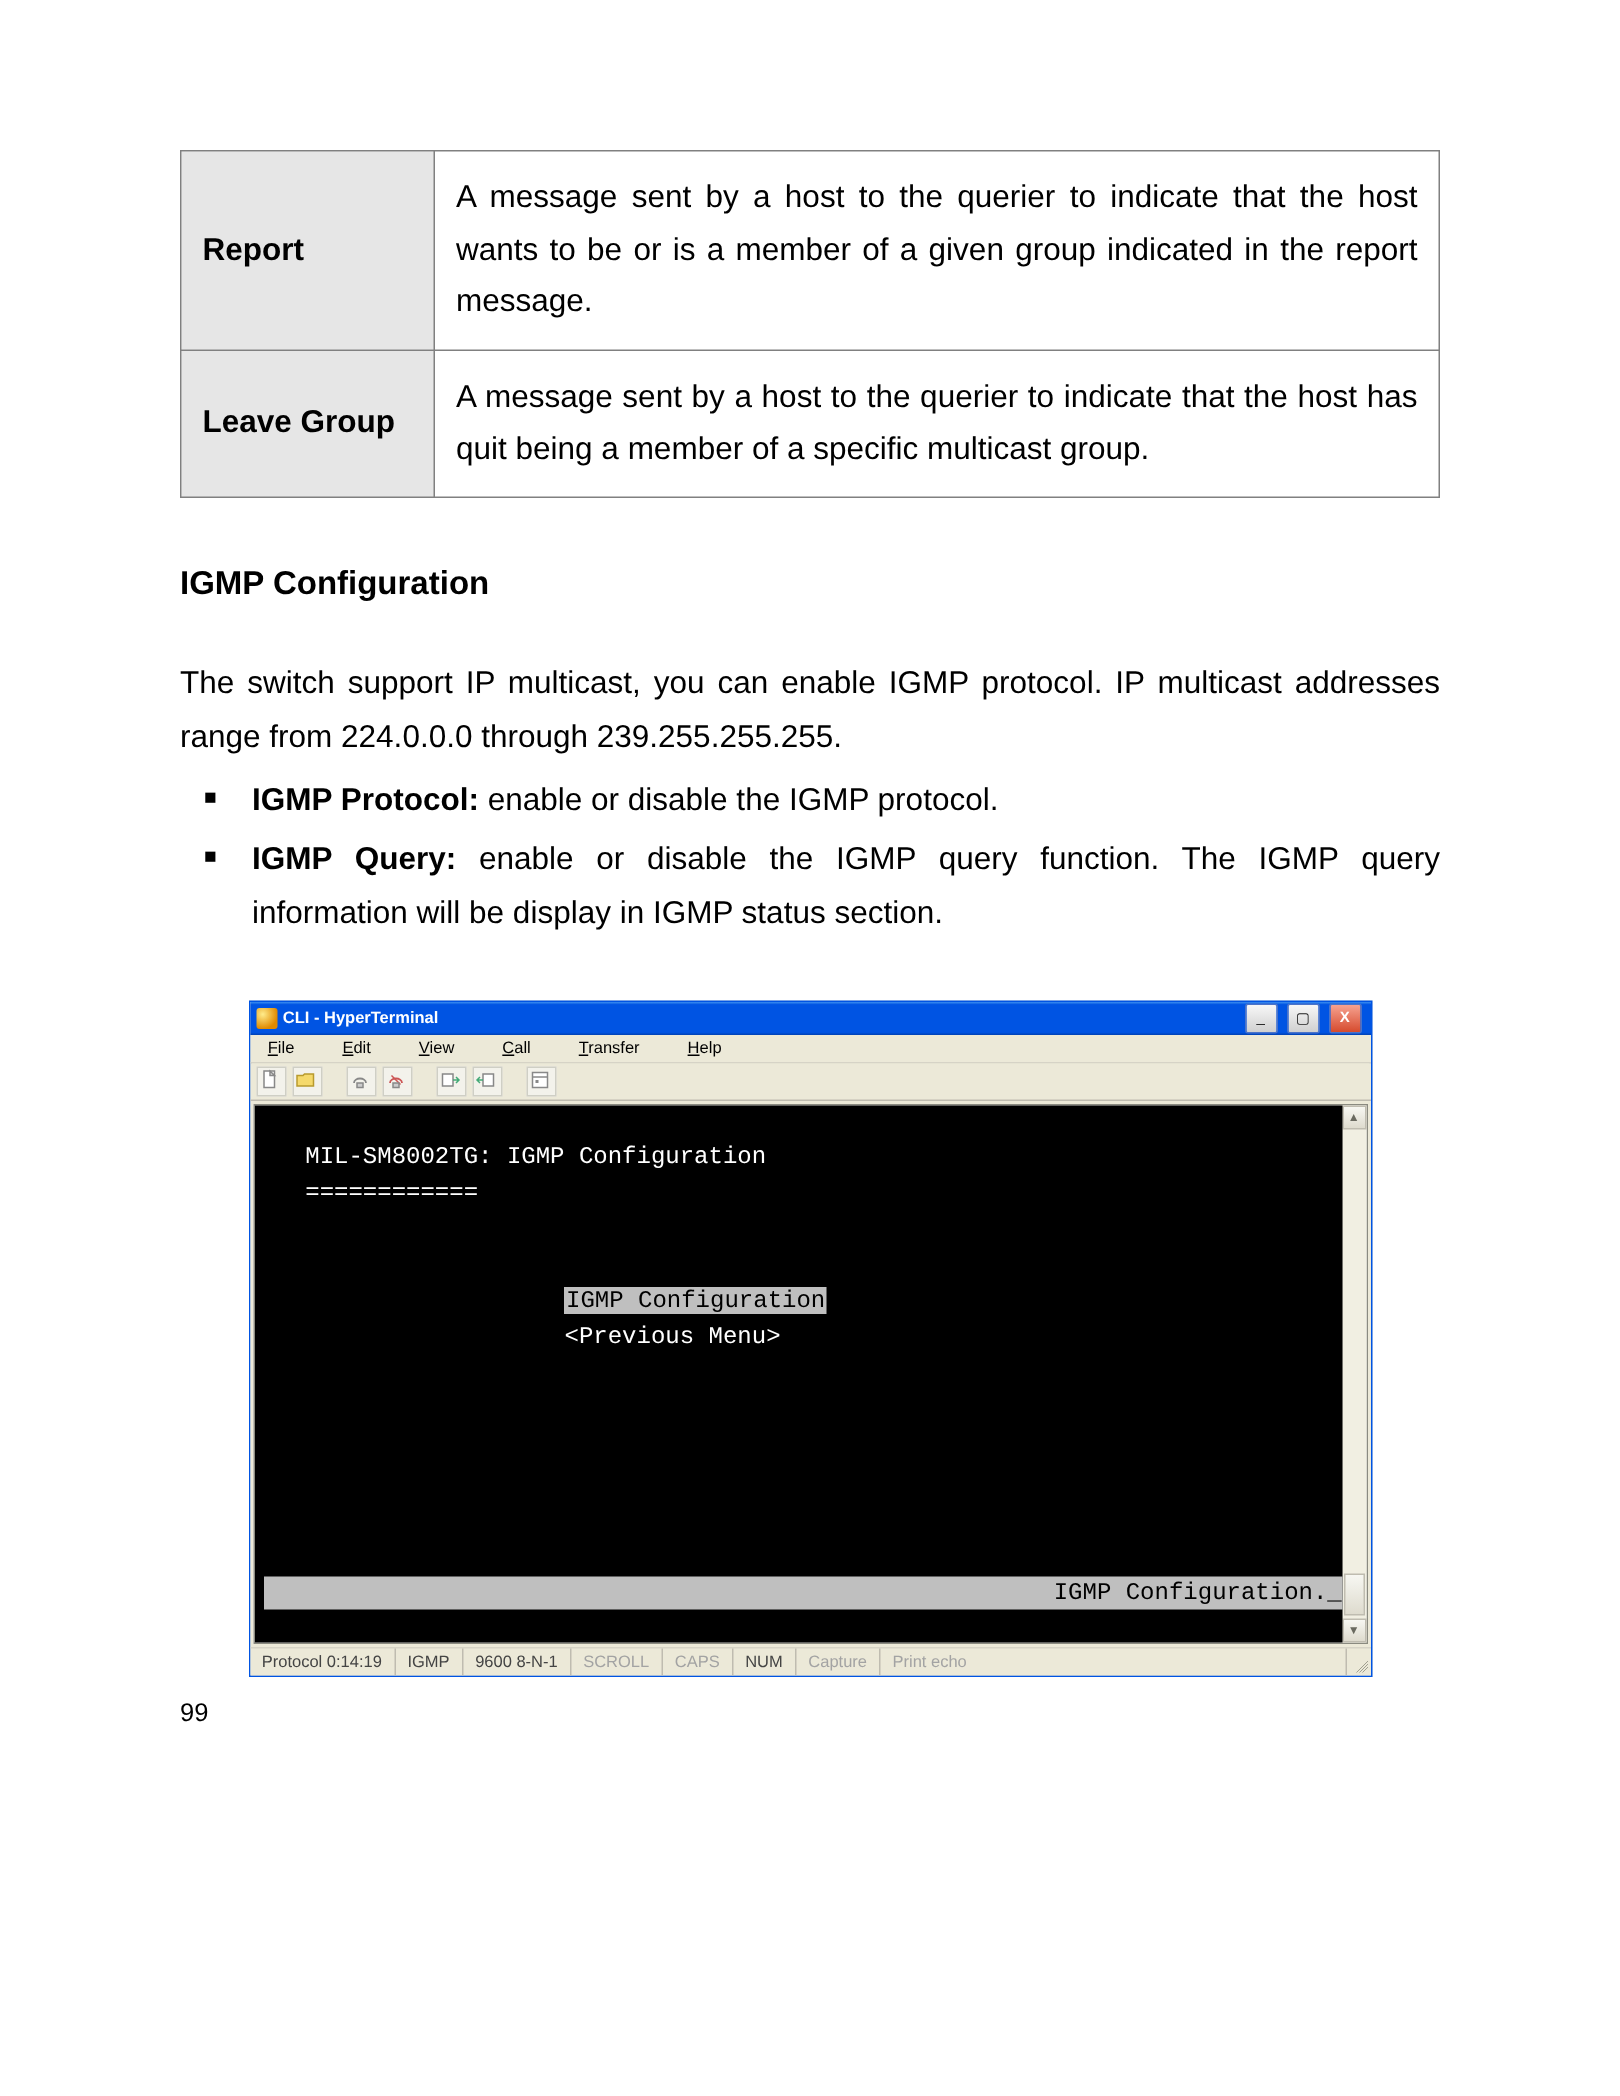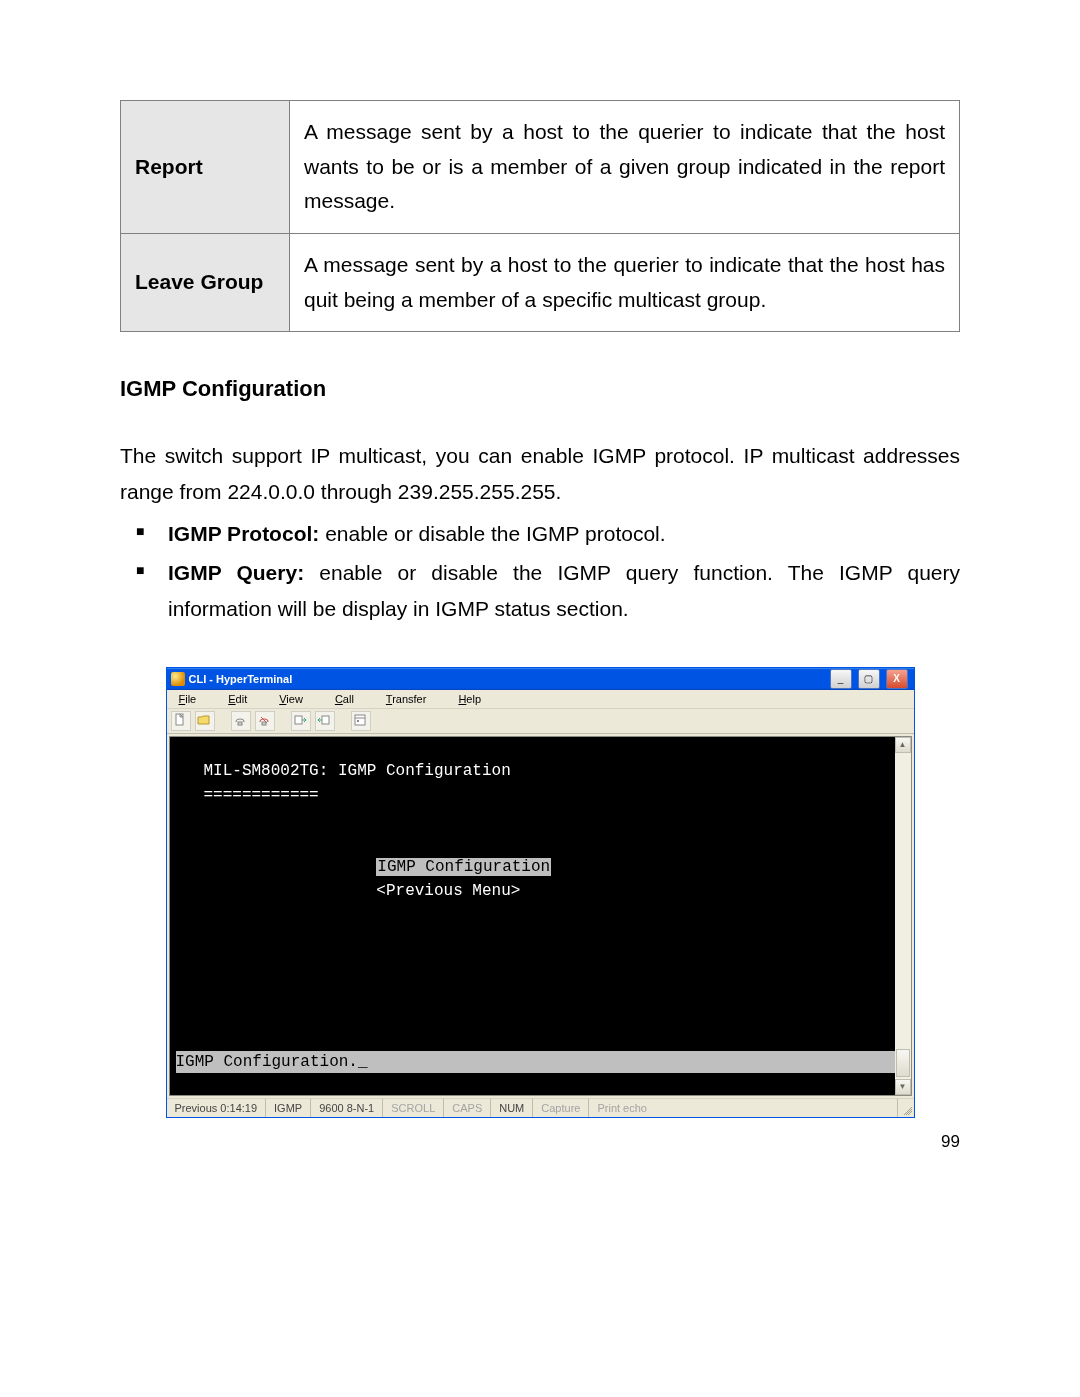--- a/index.html
+++ b/index.html
@@ -194,21 +194,21 @@
     background: #bfbfbf;
     color: #000;
     padding: 0 1px;
   }
   .ht-terminal .footer-line {
     position: absolute;
     left: 6px; right: 0; bottom: 22px;
     height: 22px;
     background: #bfbfbf;
     color: #000;
-    text-align: left;
+    text-align: right;
     line-height: 22px;
   }
   .ht-statusbar {
     height: 18px;
     background: #ece9d8;
     border-top: 1px solid #d6d3c6;
     display: flex;
     align-items: stretch;
     font-size: 11px;
     color: #444;
@@ -227,21 +227,21 @@
     content: "";
     position: absolute;
     right: 2px; bottom: 2px;
     width: 10px; height: 10px;
     background:
       linear-gradient(135deg, transparent 60%, #a0a090 60%, #a0a090 65%, transparent 65%),
       linear-gradient(135deg, transparent 70%, #a0a090 70%, #a0a090 75%, transparent 75%),
       linear-gradient(135deg, transparent 80%, #a0a090 80%, #a0a090 85%, transparent 85%);
   }
   .page-number {
-    text-align: right;
+    text-align: left;
     font-size: 17px;
     margin-top: 14px;
   }
 </style>
 </head>
 <body>
 
 <div class="page">
 
   <table class="doc-table">
@@ -356,21 +356,21 @@
           <div class="line">&nbsp;</div>
           <div class="line">&nbsp;</div>
           <div class="line">                  <span class="hl">IGMP Configuration</span></div>
           <div class="line">                  <span>&lt;Previous Menu&gt;</span></div>
           <div class="footer-line">IGMP Configuration._</div>
         </div>
       </div>
     </div>
 
     <div class="ht-statusbar">
-      <div class="ht-sb-cell">Previous 0:14:19</div>
+      <div class="ht-sb-cell">Protocol 0:14:19</div>
       <div class="ht-sb-cell">IGMP</div>
       <div class="ht-sb-cell">9600 8-N-1</div>
       <div class="ht-sb-cell dim">SCROLL</div>
       <div class="ht-sb-cell dim">CAPS</div>
       <div class="ht-sb-cell">NUM</div>
       <div class="ht-sb-cell dim">Capture</div>
       <div class="ht-sb-cell dim" style="flex:1;">Print echo</div>
       <div class="ht-sb-grip"></div>
     </div>
   </div>

